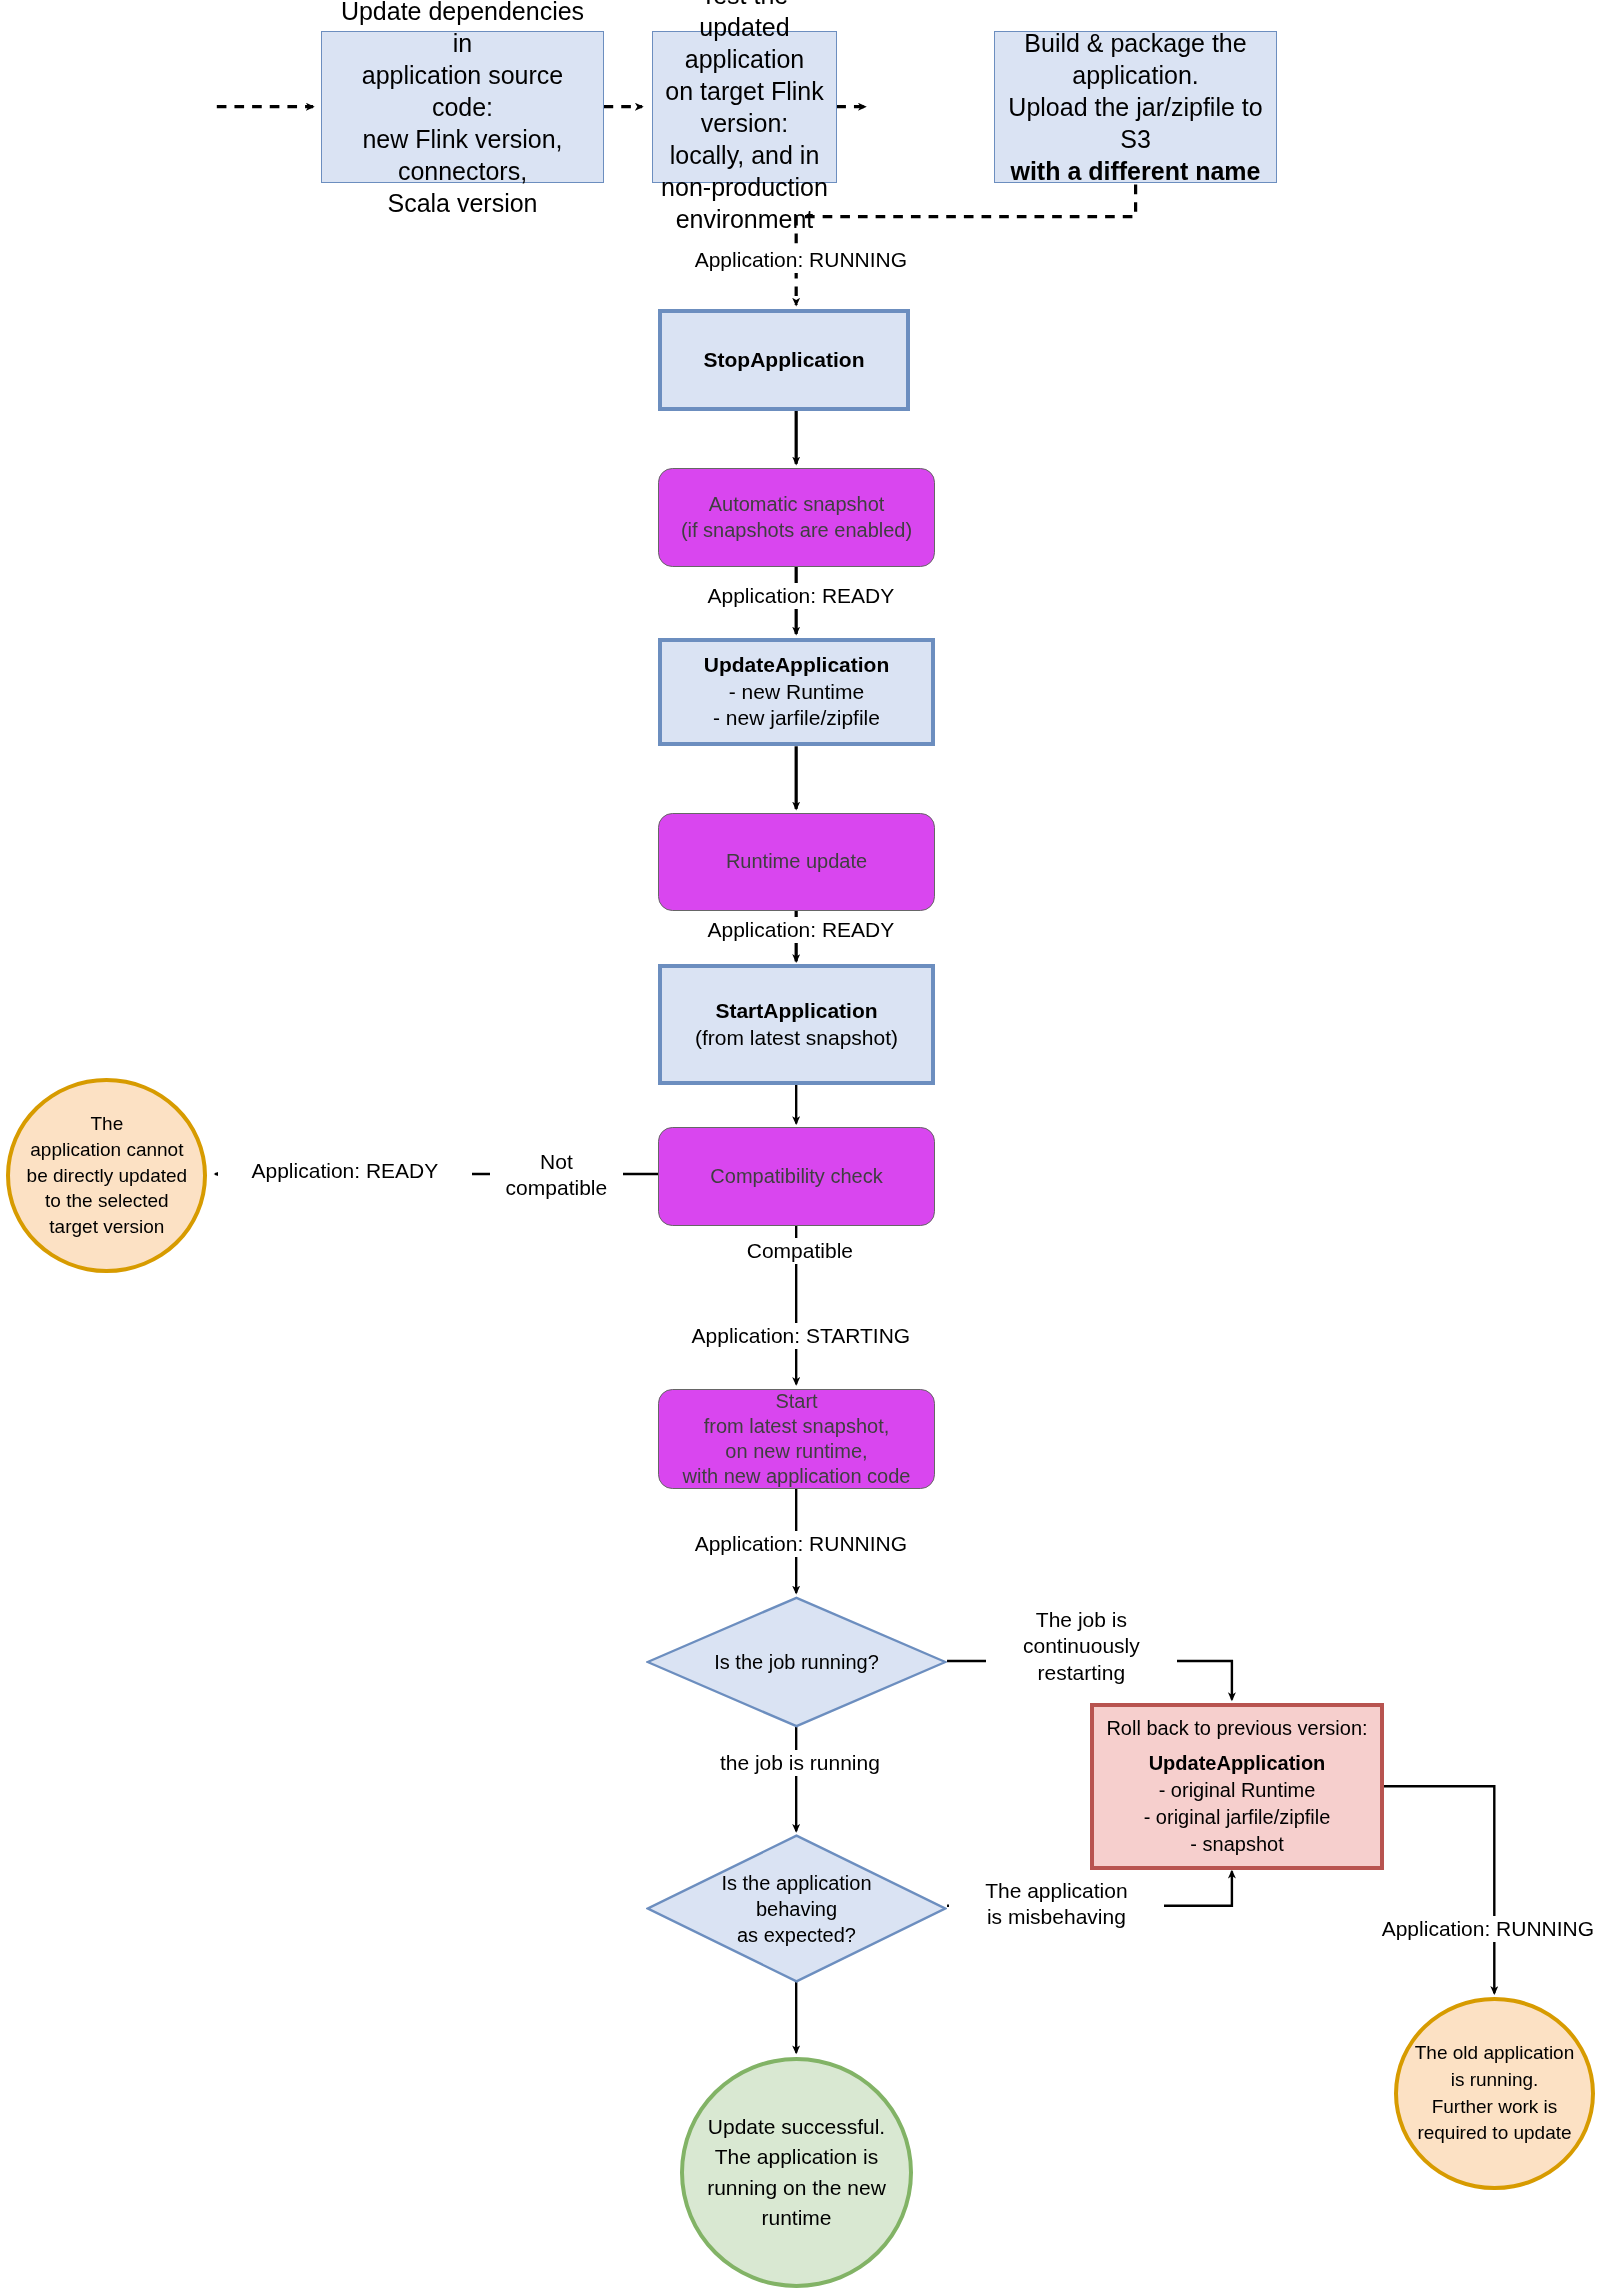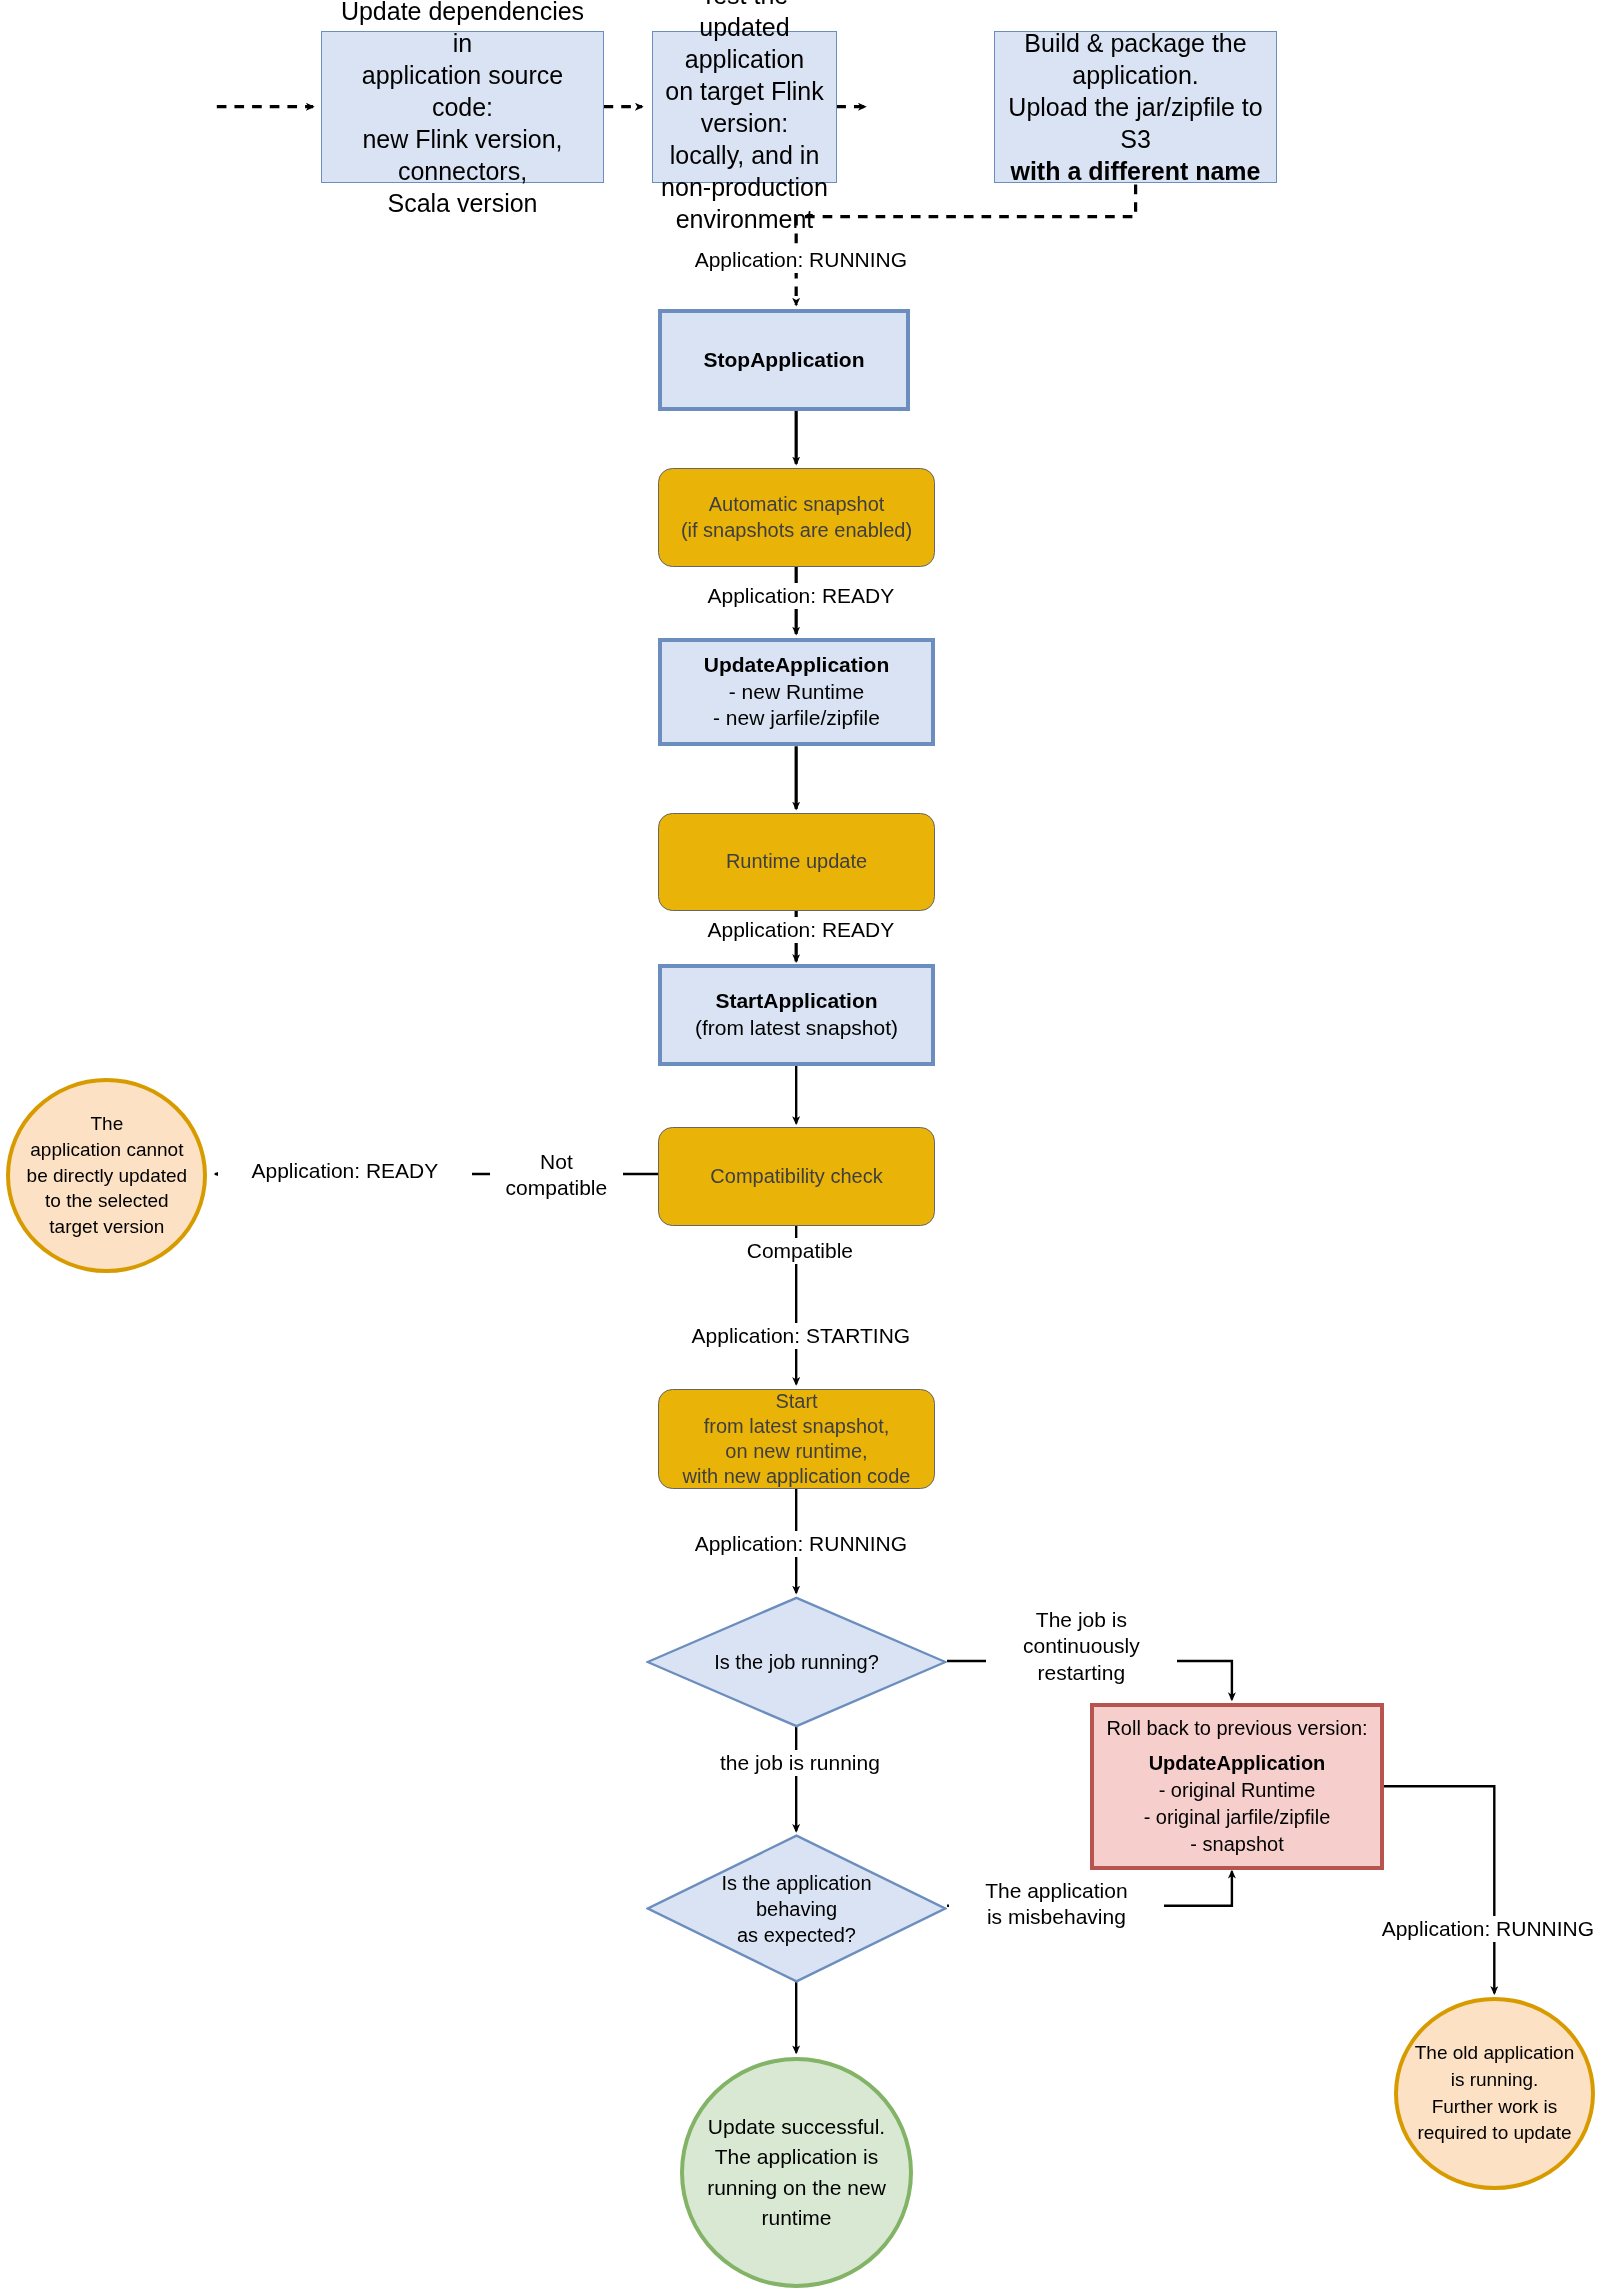--- a/index.html
+++ b/index.html
@@ -40,21 +40,21 @@
     border: 1.6px solid #6c8ebf;
     font-size: 25px;
   }
   .proc-strong {
     background: #dae3f3;
     border: 4.8px solid #6c8ebf;
     font-size: 21px;
   }
   
   .state {
-    background: #eab308;
+    background: #d946ef;
     border: 1.6px solid #666666;
     border-radius: 14.4px;
     color: #3f3f3f;
     font-size: 20px;
   }
   
   .rollback {
     background: #f6cfcd;
     border: 4.8px solid #b85450;
     font-size: 20px;
@@ -180,21 +180,21 @@
       <span class="sub bold">UpdateApplication</span>
       <span class="sub">- new Runtime</span>
       <span class="sub">- new jarfile/zipfile</span>
     </span>
   </div>
 
   <div class="node state" style="left:658px; top:813px; width:277px; height:98px;">
     <span class="txt">Runtime update</span>
   </div>
 
-  <div class="node proc-strong" style="left:658px; top:964px; width:277px; height:102px;">
+  <div class="node proc-strong" style="left:658px; top:964px; width:277px; height:121px;">
     <span class="txt">
       <span class="sub bold">StartApplication</span>
       <span class="sub">(from latest snapshot)</span>
     </span>
   </div>
 
   <div class="node state" style="left:658px; top:1127px; width:277px; height:99px;">
     <span class="txt">Compatibility check</span>
   </div>
 

